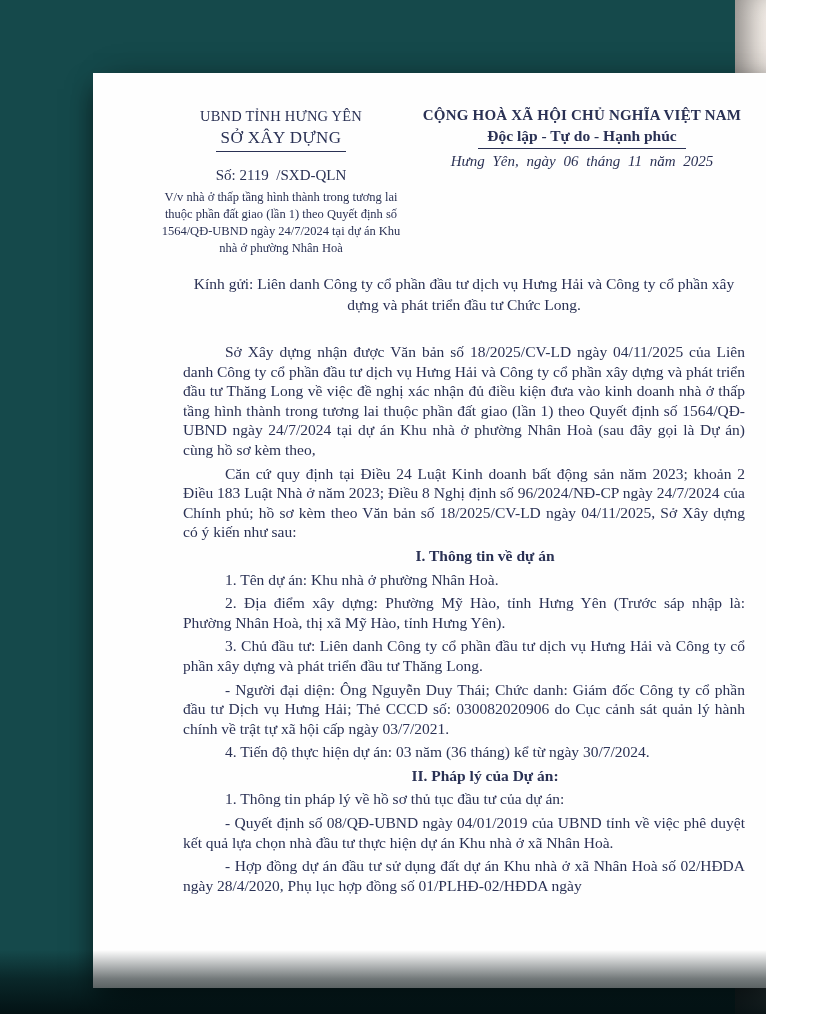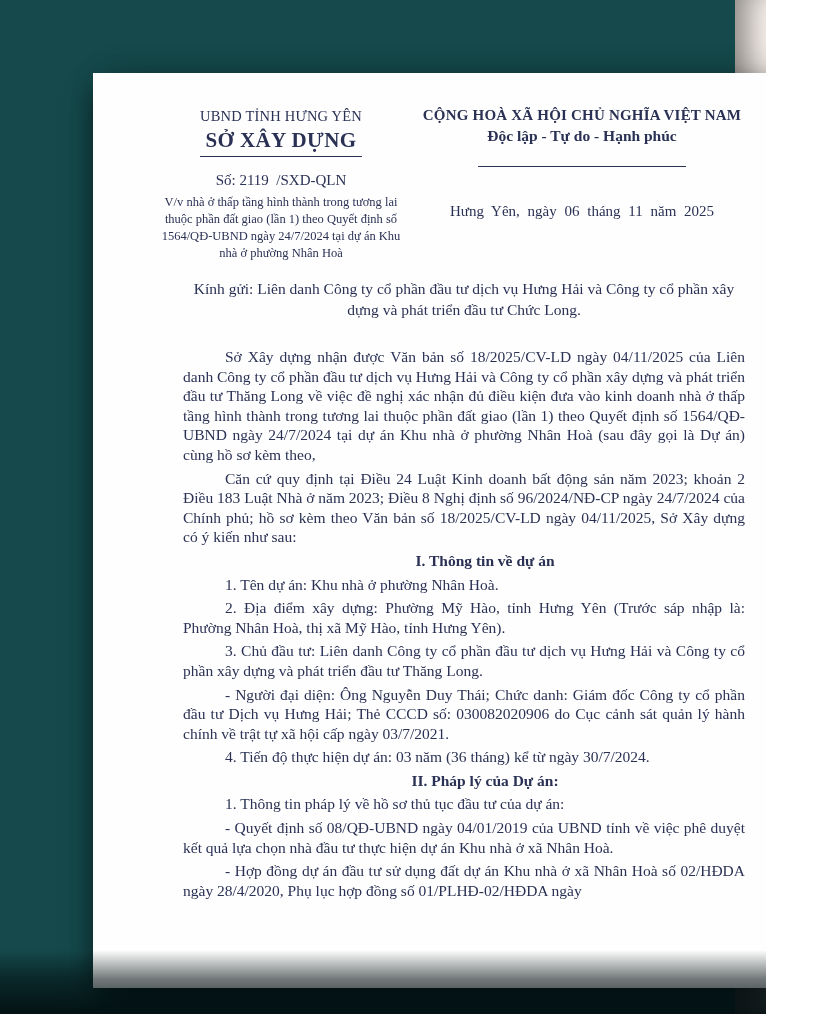--- a/index.html
+++ b/index.html
@@ -37,32 +37,32 @@
     box-shadow: 18px 10px 34px rgba(0,0,0,0.45), 0 16px 24px rgba(0,0,0,0.5);
     overflow: hidden;
   }
   .doc-header {
     display: flex;
     padding: 34px 26px 0 54px;
   }
   .col-left  { width: 268px; text-align: center; }
   .col-right { flex: 1; text-align: center; }
   .org-parent { font-size: 14.5px; line-height: 19px; letter-spacing: 0.2px; }
-  .org-name   { font-size: 21px; font-weight: 700; margin-top: 2px; letter-spacing: 0.4px; }
+  .org-name   { font-size: 17px; font-weight: 400; margin-top: 2px; letter-spacing: 0.4px; }
   .org-name span { display: inline-block; border-bottom: 1.6px solid #2a3154; padding: 0 5px 3px; }
   .doc-number { font-size: 15px; margin-top: 15px; }
   .doc-subject {
     font-size: 12.5px; line-height: 17px;
     width: 240px; margin: 5px auto 0;
     text-align: center;
   }
   .motto-1 { font-size: 15px; font-weight: 700; letter-spacing: 0.2px; }
   .motto-2 { font-size: 15.5px; font-weight: 700; margin-top: 3px; }
-  .motto-2 span { display: inline-block; border-bottom: 1.6px solid #2a3154; padding: 0 9px 21px; }
-  .place-date { font-size: 15px; margin-top: 36px; word-spacing: 4px; }
+  .motto-2 span { display: inline-block; border-bottom: 1.6px solid #2a3154; padding: 0 9px 3px; }
+  .place-date { font-size: 15px; font-style: italic; margin-top: 4px; word-spacing: 4px; }
   .content {
     padding: 0 30px 0 90px;
     font-size: 15.5px; line-height: 19.6px;
   }
   .recipient {
     text-align: center;
     margin: 17px 0 27px;
     line-height: 20.5px;
   }
   .p { margin: 0 0 4px; text-align: justify; text-indent: 42px; }

